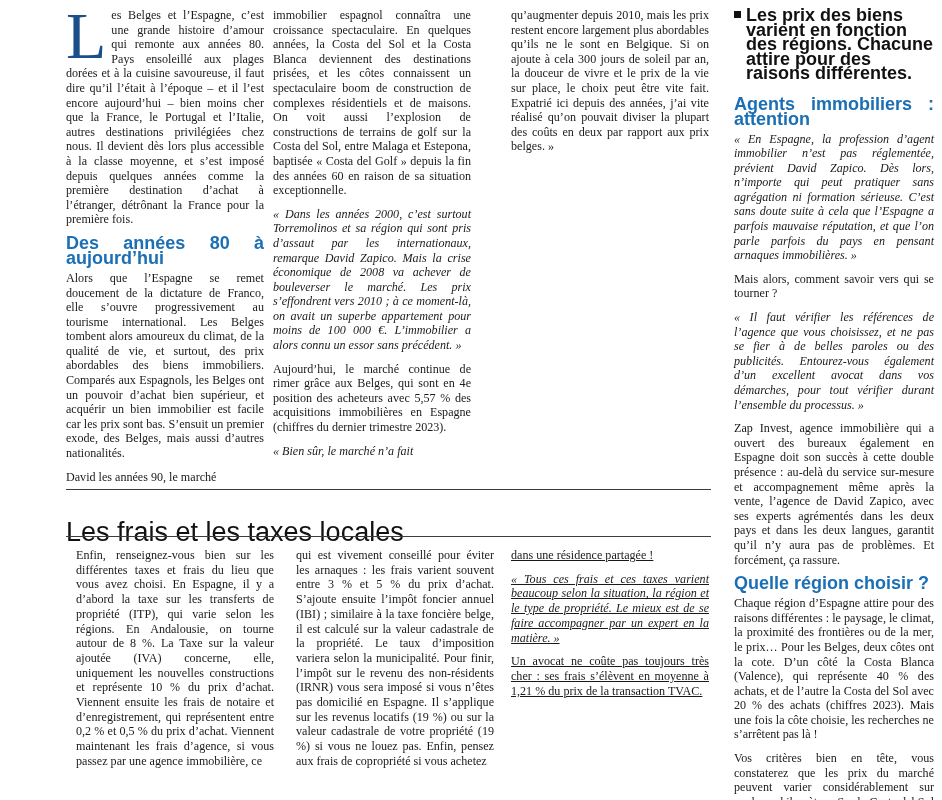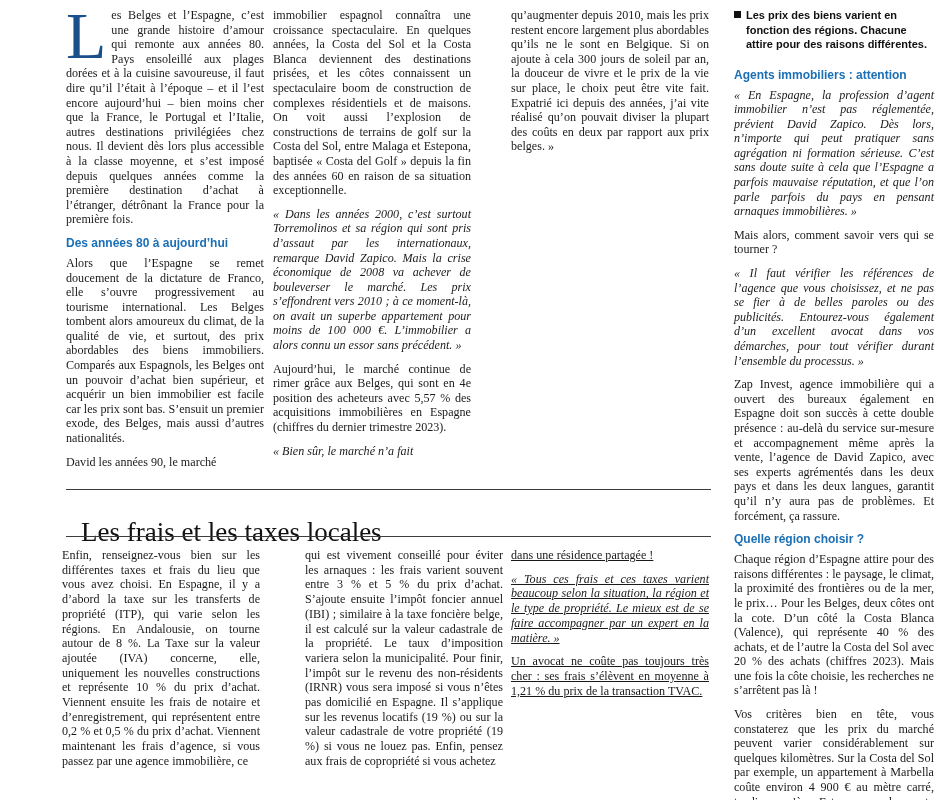--- a/index.html
+++ b/index.html
@@ -52,32 +52,32 @@
     line-height: 52px;
     padding: 2px 5px 0 0;
     color: #1b4f8a;
     font-weight: normal;
   }
 
   .subhead {
     color: #1b6fb5;
     font-family: "Liberation Sans", sans-serif;
     font-weight: bold;
-    font-size: 12px;
+    font-size: 18px;
     line-height: 15px;
     margin: 4px 0 5px 0;
   }
   .italic { font-style: italic; }
 
   .kicker {
     position: relative;
     padding-left: 12px;
     font-family: "Liberation Sans", sans-serif;
     font-weight: bold;
-    font-size: 11px;
+    font-size: 18px;
     line-height: 14.5px;
     color: #111;
     margin: 0 0 16px 0;
     text-align: left;
   }
   .kicker .bullet {
     position: absolute;
     left: 0;
     top: 3px;
     width: 7px;
@@ -103,41 +103,40 @@
     height: 1px;
     background: #3c3c3c;
   }
 
   
   .bottom-title {
     position: absolute;
     left: 66px;
     top: 494px;
     width: 645px;
-    font-family: Liberation Serif, serif;
+    font-family: Liberation Sans, sans-serif;
     font-size: 27px;
     line-height: 32px;
     color: #111;
     font-weight: normal;
-    margin-left: 15px;
   }
 
   
   .bcol {
     position: absolute;
     top: 548px;
     width: 198px;
     font-size: 12.1px;
     line-height: 14.7px;
     text-align: justify;
     hyphens: auto;
   }
   .bcol p { margin: 0 0 9px 0; }
-  .bcol1 { left: 62px; }
-  .bcol2 { left: 305px; }
+  .bcol1 { left: 76px; }
+  .bcol2 { left: 296px; }
   .bcol3 { left: 511px; text-decoration: underline; }
 </style>
 </head>
 <body>
 
 <div class="page">
 
   <div class="top-area">
 
     <div class="col col1">

